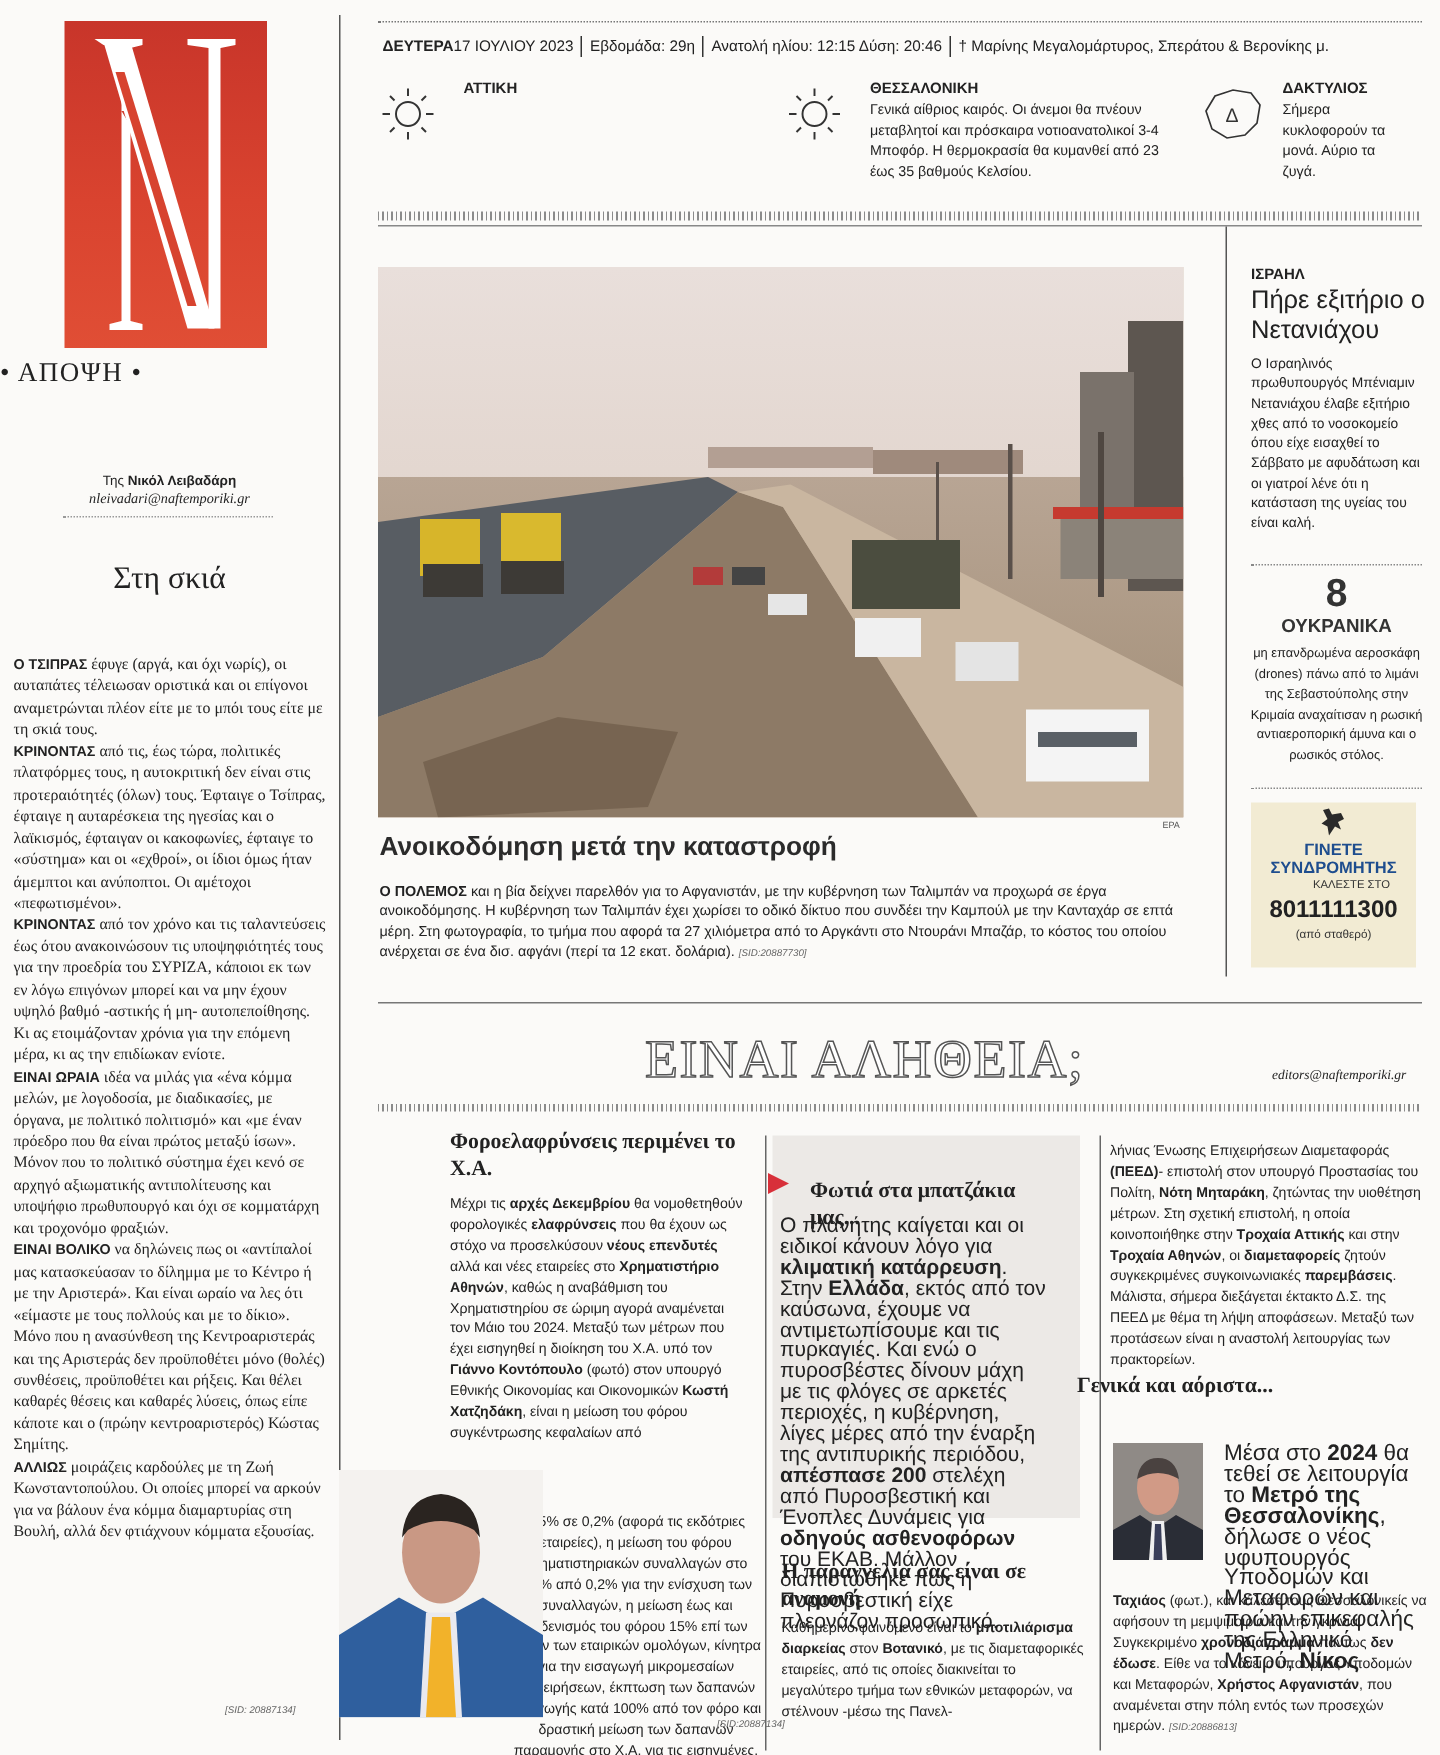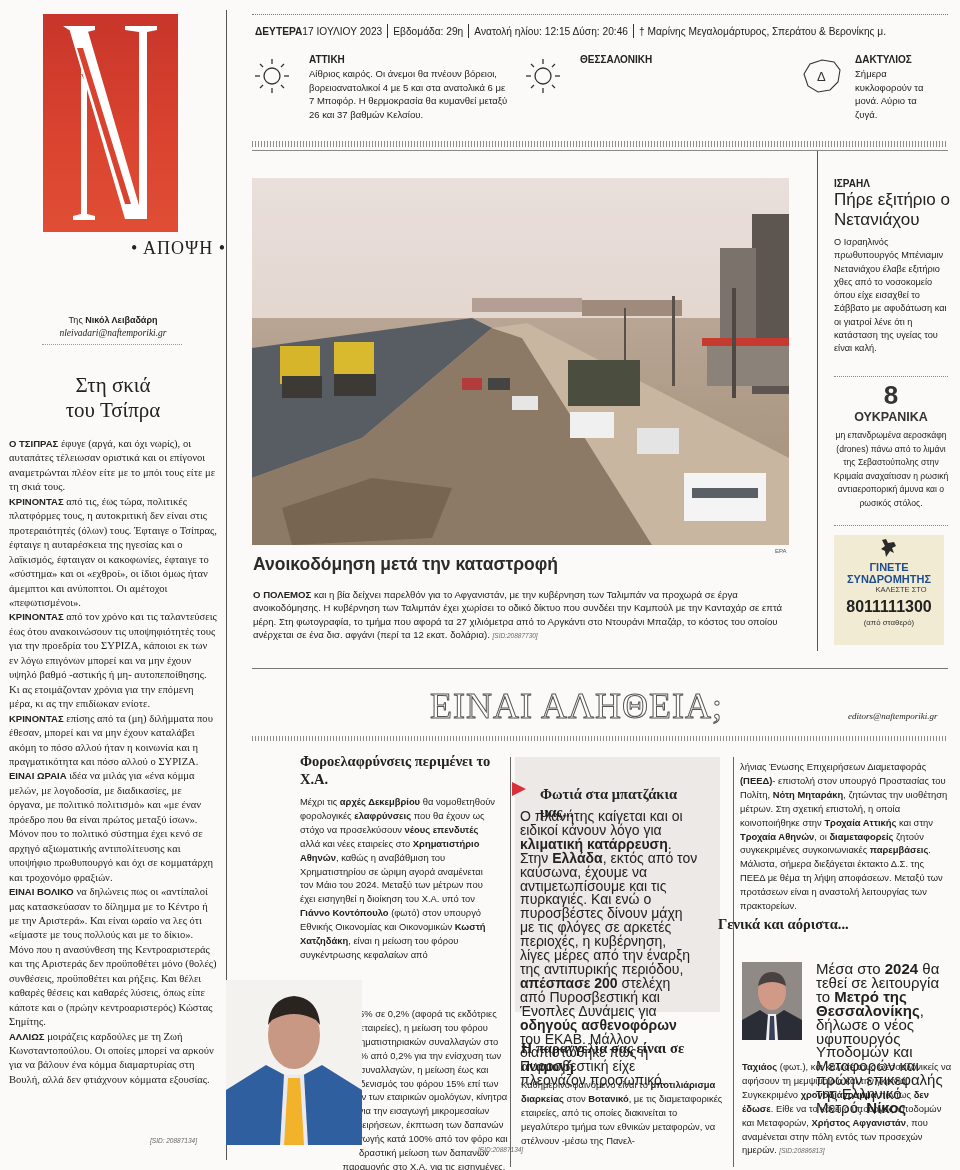--- a/index.html
+++ b/index.html
@@ -7,21 +7,21 @@
   body { position: relative; font-family: "Liberation Sans", sans-serif; color: #1d1d1d; }
   .abs { position: absolute; }
   b, .bold { font-weight: bold; }
 
   
   #left-col { left: 0; top: 0; width: 226px; height: 1170px; }
   #vrule-left { left: 226px; top: 10px; width: 1px; height: 1150px; background: #555; }
   #logo { left: 43px; top: 14px; width: 135px; height: 218px;
     background: linear-gradient(180deg, #c8352a 0%, #d9432f 55%, #e04e35 100%); overflow: hidden; }
   #logo svg { position: absolute; left: 0; top: 0; }
-  #section-label { left: 0; top: 238px; width: 226px; text-align: right;
+  #section-label { left: 0; top: 238px; width: 226px; text-align: left;
     font-family: "Liberation Serif", serif; font-size: 18px; letter-spacing: 1px; color: #222; }
   #byline { left: 0; top: 315px; width: 226px; text-align: center; font-size: 9px; color: #222; }
   #byline-email { left: 0; top: 328px; width: 226px; text-align: center;
     font-family: "Liberation Serif", serif; font-style: italic; font-size: 9.5px; color: #222; }
   #byline-dots { left: 42px; top: 344px; width: 140px; border-top: 1px dotted #999; }
   #op-title { left: 0; top: 373px; width: 226px; text-align: center;
     font-family: "Liberation Serif", serif; font-size: 21px; line-height: 25px; color: #222; }
   #op-body { left: 9px; top: 437px; width: 208px; font-family: "Liberation Serif", serif;
     font-size: 10.6px; line-height: 14.45px; color: #222; text-align: left; }
   #op-body p { margin: 0; }
@@ -114,28 +114,26 @@
   </svg>
 </div>
 <div id="section-label" class="abs">• ΑΠΟΨΗ •</div>
 
 <div id="byline" class="abs"><span>Της </span><b>Νικόλ Λειβαδάρη</b></div>
 <div id="byline-email" class="abs">nleivadari@naftemporiki.gr</div>
 <div id="byline-dots" class="abs"></div>
 
 <div id="op-title" class="abs">
   <div>Στη σκιά</div>
-  <div>του Τσίπρα</div>
 </div>
 
 <div id="op-body" class="abs">
   <p><span class="lead">Ο ΤΣΙΠΡΑΣ</span><span> έφυγε (αργά, και όχι νωρίς), οι αυταπάτες τέλειωσαν οριστικά και οι επίγονοι αναμετρώνται πλέον είτε με το μπόι τους είτε με τη σκιά τους.</span></p>
   <p><span class="lead">ΚΡΙΝΟΝΤΑΣ</span><span> από τις, έως τώρα, πολιτικές πλατφόρμες τους, η αυτοκριτική δεν είναι στις προτεραιότητές (όλων) τους. Έφταιγε ο Τσίπρας, έφταιγε η αυταρέσκεια της ηγεσίας και ο λαϊκισμός, έφταιγαν οι κακοφωνίες, έφταιγε το «σύστημα» και οι «εχθροί», οι ίδιοι όμως ήταν άμεμπτοι και ανύποπτοι. Οι αμέτοχοι «πεφωτισμένοι».</span></p>
   <p><span class="lead">ΚΡΙΝΟΝΤΑΣ</span><span> από τον χρόνο και τις ταλαντεύσεις έως ότου ανακοινώσουν τις υποψηφιότητές τους για την προεδρία του ΣΥΡΙΖΑ, κάποιοι εκ των εν λόγω επιγόνων μπορεί και να μην έχουν υψηλό βαθμό -αστικής ή μη- αυτοπεποίθησης. Κι ας ετοιμάζονταν χρόνια για την επόμενη μέρα, κι ας την επιδίωκαν ενίοτε.</span></p>
-  <p><span class="lead">ΚΡΙΝΟΝΤΑΣ</span><span> επίσης από τα (μη) διλήμματα που έθεσαν, μπορεί και να μην έχουν καταλάβει ακόμη το πόσο αλλού ήταν η κοινωνία και η πραγματικότητα και πόσο αλλού ο ΣΥΡΙΖΑ.</span></p>
   <p><span class="lead">ΕΙΝΑΙ ΩΡΑΙΑ</span><span> ιδέα να μιλάς για «ένα κόμμα μελών, με λογοδοσία, με διαδικασίες, με όργανα, με πολιτικό πολιτισμό» και «με έναν πρόεδρο που θα είναι πρώτος μεταξύ ίσων». Μόνον που το πολιτικό σύστημα έχει κενό σε αρχηγό αξιωματικής αντιπολίτευσης και υποψήφιο πρωθυπουργό και όχι σε κομματάρχη και τροχονόμο φραξιών.</span></p>
   <p><span class="lead">ΕΙΝΑΙ ΒΟΛΙΚΟ</span><span> να δηλώνεις πως οι «αντίπαλοί μας κατασκεύασαν το δίλημμα με το Κέντρο ή με την Αριστερά». Και είναι ωραίο να λες ότι «είμαστε με τους πολλούς και με το δίκιο». Μόνο που η ανασύνθεση της Κεντροαριστεράς και της Αριστεράς δεν προϋποθέτει μόνο (θολές) συνθέσεις, προϋποθέτει και ρήξεις. Και θέλει καθαρές θέσεις και καθαρές λύσεις, όπως είπε κάποτε και ο (πρώην κεντροαριστερός) Κώστας Σημίτης.</span></p>
   <p><span class="lead">ΑΛΛΙΩΣ</span><span> μοιράζεις καρδούλες με τη Ζωή Κωνσταντοπούλου. Οι οποίες μπορεί να αρκούν για να βάλουν ένα κόμμα διαμαρτυρίας στη Βουλή, αλλά δεν φτιάχνουν κόμματα εξουσίας.</span></p>
 </div>
 <div id="op-sid" class="abs">[SID: 20887134]</div>
 
 <div id="topbar-dots" class="abs"></div>
 <div id="datebar" class="abs">
   <b>ΔΕΥΤΕΡΑ</b>
     <span> 17 ΙΟΥΛΙΟΥ 2023</span>
@@ -155,37 +153,37 @@
         <line x1="20" y1="32" x2="20" y2="37"></line>
       <line x1="3" y1="20" x2="8" y2="20"></line>
         <line x1="32" y1="20" x2="37" y2="20"></line>
       <line x1="8" y1="8" x2="11" y2="11"></line>
         <line x1="29" y1="29" x2="32" y2="32"></line>
       <line x1="32" y1="8" x2="29" y2="11"></line>
         <line x1="8" y1="32" x2="11" y2="29"></line>
     </svg>
   </span>
   <span class="region" style="left:57px;top:0">ΑΤΤΙΚΗ</span>
-  <span class="txt" style="left:57px;top:13px;width:200px">Αίθριος καιρός. Οι άνεμοι θα πνέουν βόρειοι, βορειοανατολικοί 4 με 5 και στα ανατολικά 6 με 7 Μποφόρ. Η θερμοκρασία θα κυμανθεί μεταξύ 26 και 37 βαθμών Κελσίου.</span>
 </div>
 <div id="w2" class="abs weather">
   <span class="icon">
     <svg width="40" height="40" viewBox="0 0 40 40" fill="none" stroke="#333" stroke-width="1.3">
       <circle cx="20" cy="20" r="8"></circle>
       <line x1="20" y1="3" x2="20" y2="8"></line>
         <line x1="20" y1="32" x2="20" y2="37"></line>
       <line x1="3" y1="20" x2="8" y2="20"></line>
         <line x1="32" y1="20" x2="37" y2="20"></line>
       <line x1="8" y1="8" x2="11" y2="11"></line>
         <line x1="29" y1="29" x2="32" y2="32"></line>
       <line x1="32" y1="8" x2="29" y2="11"></line>
         <line x1="8" y1="32" x2="11" y2="29"></line>
     </svg>
   </span>
   <span class="region" style="left:57px;top:0">ΘΕΣΣΑΛΟΝΙΚΗ</span>
+  <span class="txt" style="left:57px;top:13px;width:210px">Γενικά αίθριος καιρός. Οι άνεμοι θα πνέουν μεταβλητοί και πρόσκαιρα νοτιοανατολικοί 3-4 Μποφόρ. Η θερμοκρασία θα κυμανθεί από 23 έως 35 βαθμούς Κελσίου.</span>
 </div>
 <div id="w3" class="abs weather">
   <span class="icon">
     <svg width="44" height="40" viewBox="0 0 44 40" fill="none" stroke="#333" stroke-width="1.1">
       <path d="M4,18 L10,8 L22,4 L34,6 L40,14 L38,26 L30,34 L18,36 L8,30 Z"></path>
       <text x="17" y="25" font-size="13" fill="#333" stroke="none" font-family="Liberation Sans, sans-serif">Δ</text>
     </svg>
   </span>
   <span class="region" style="left:55px;top:0">ΔΑΚΤΥΛΙΟΣ</span>
   <span class="txt" style="left:55px;top:13px;width:80px">Σήμερα κυκλοφορούν τα μονά. Αύριο τα ζυγά.</span>

